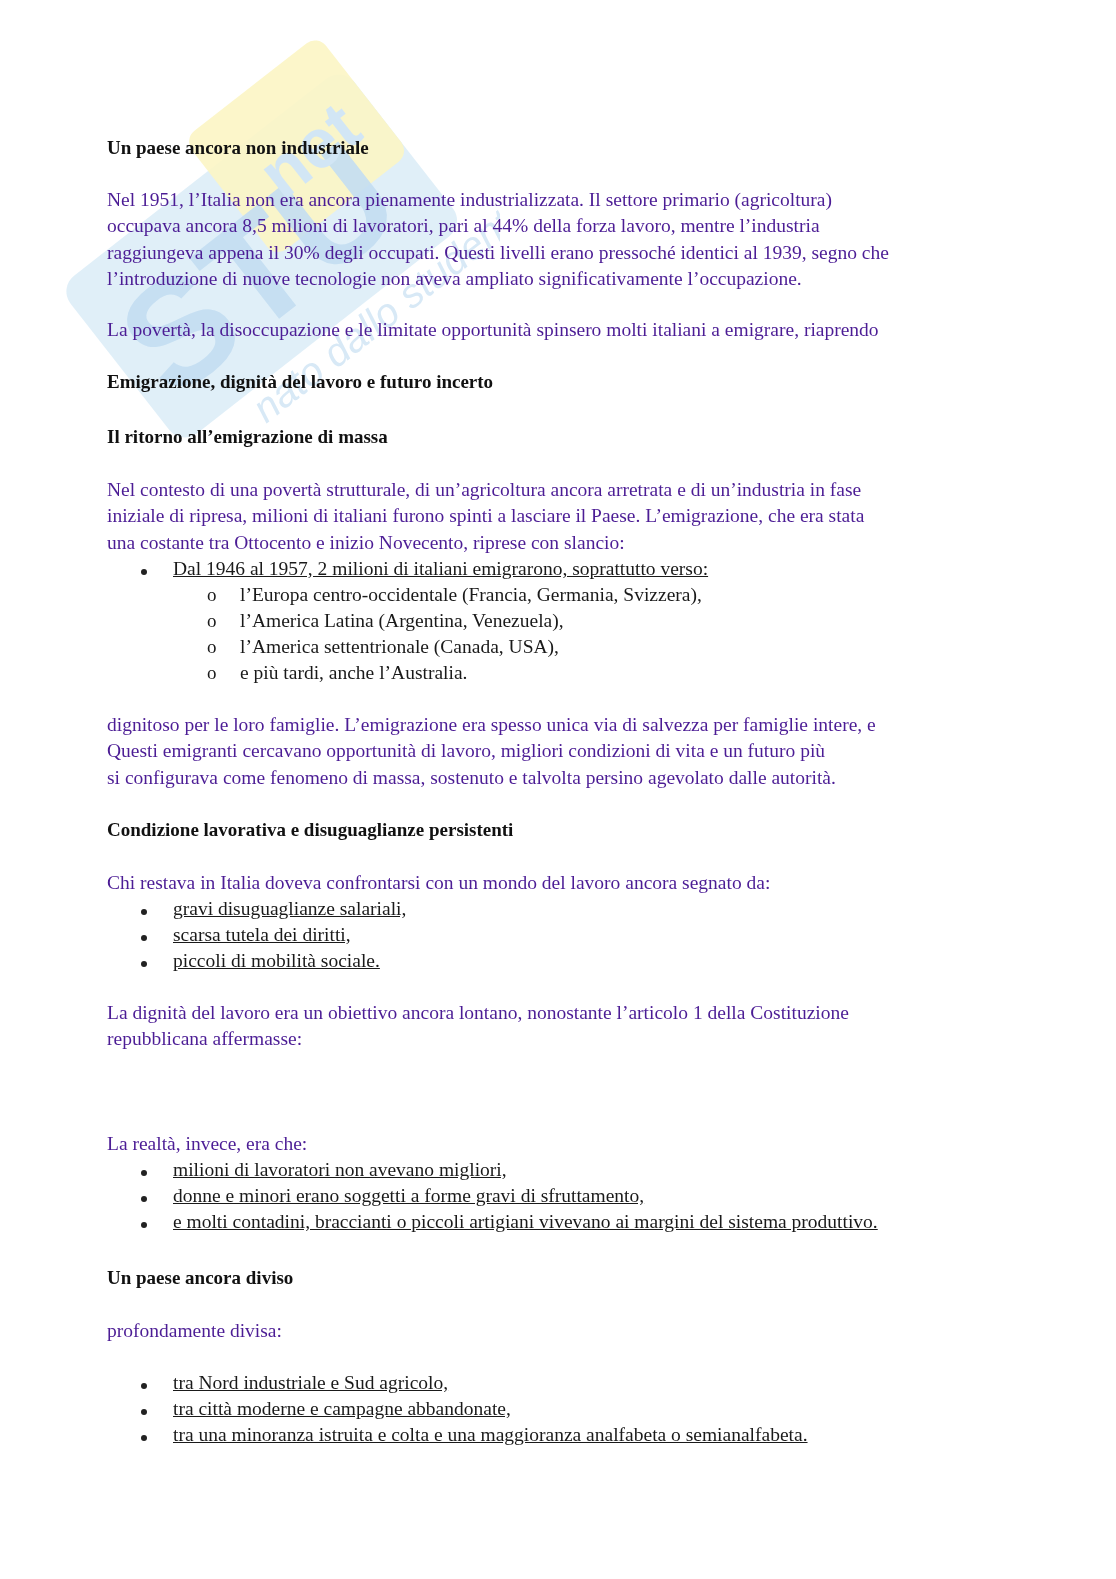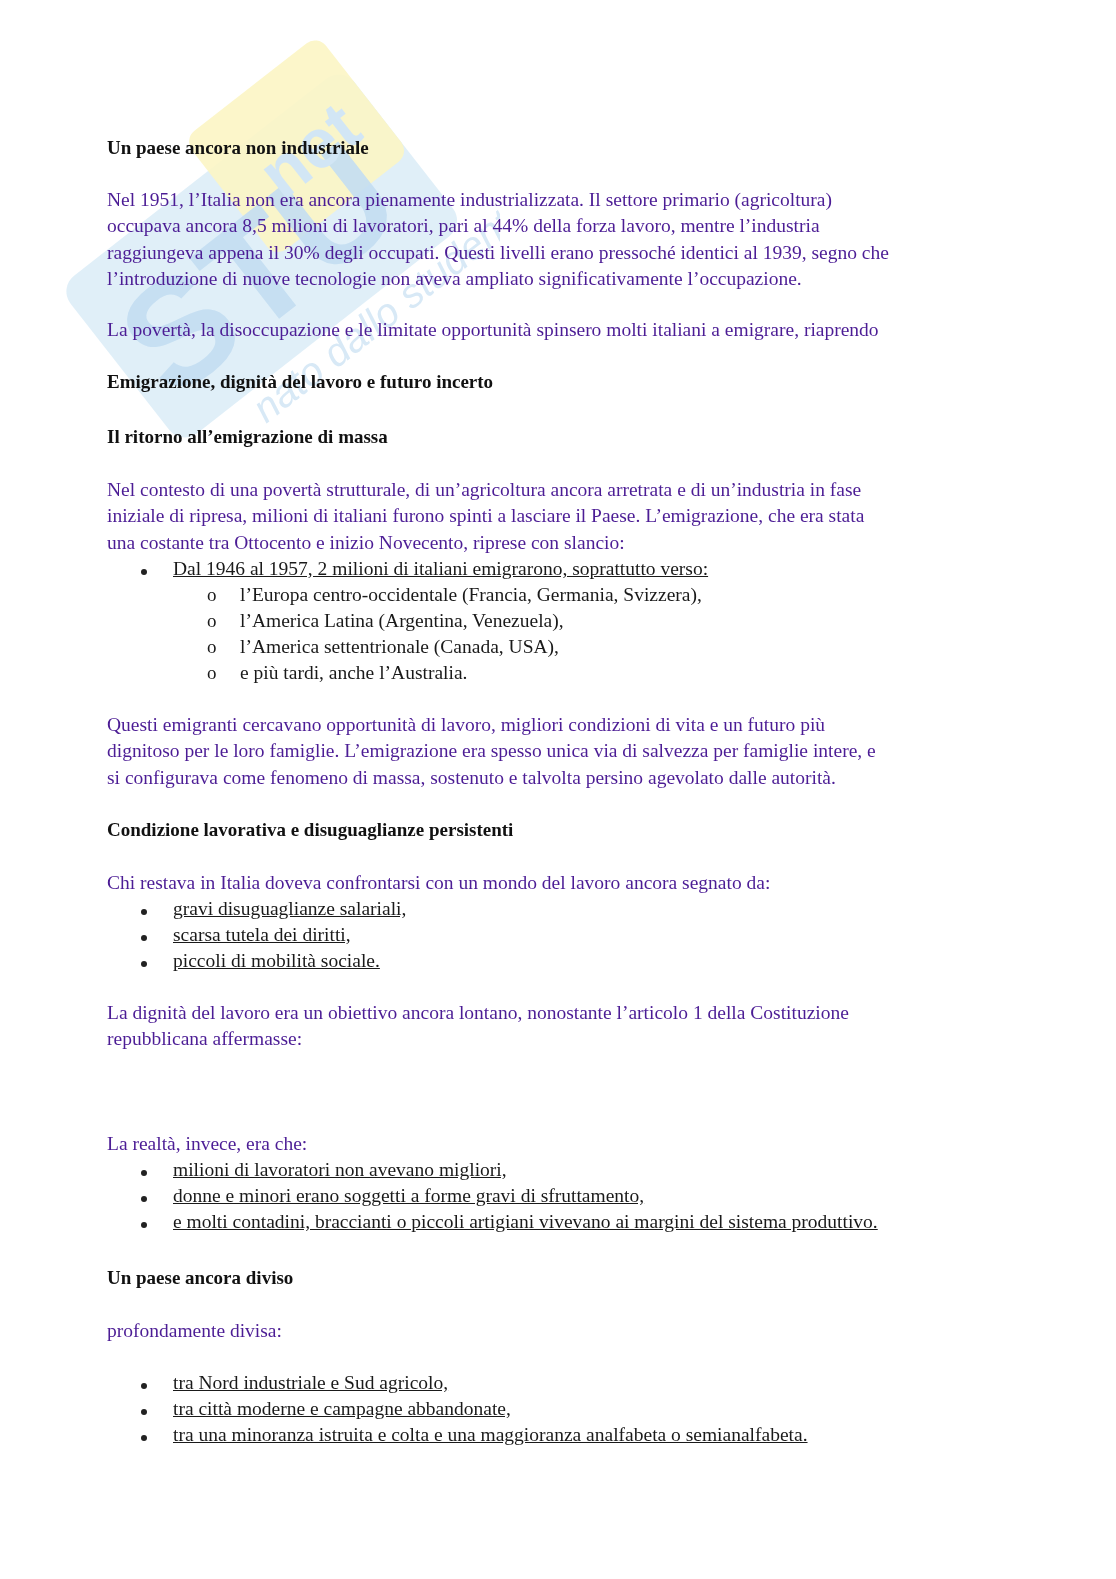--- a/index.html
+++ b/index.html
@@ -67,22 +67,22 @@
   </div>
   <div class="li" style="top:634px">
     <span class="sub-marker">o</span>
     <span class="sub-text">l’America settentrionale (Canada, USA),</span>
   </div>
   <div class="li" style="top:660px">
     <span class="sub-marker">o</span>
     <span class="sub-text">e più tardi, anche l’Australia.</span>
   </div>
   <div class="p" style="top:712px">
+    <span class="line">dignitoso per le loro famiglie. L’emigrazione era spesso unica via di salvezza per famiglie intere, e</span>
     <span class="line">Questi emigranti cercavano opportunità di lavoro, migliori condizioni di vita e un futuro più</span>
-    <span class="line">dignitoso per le loro famiglie. L’emigrazione era spesso unica via di salvezza per famiglie intere, e</span>
     <span class="line">si configurava come fenomeno di massa, sostenuto e talvolta persino agevolato dalle autorità.</span>
   </div>
 
   <div class="h" style="top:817px">Condizione lavorativa e disuguaglianze persistenti</div>
   <div class="p" style="top:870px">
     <span class="line">Chi restava in Italia doveva confrontarsi con un mondo del lavoro ancora segnato da:</span>
   </div>
   <div class="li" style="top:896px">
     <span class="bullet"><span class="bullet-dot"></span></span>
     <span class="li-text">gravi disuguaglianze salariali,</span>

